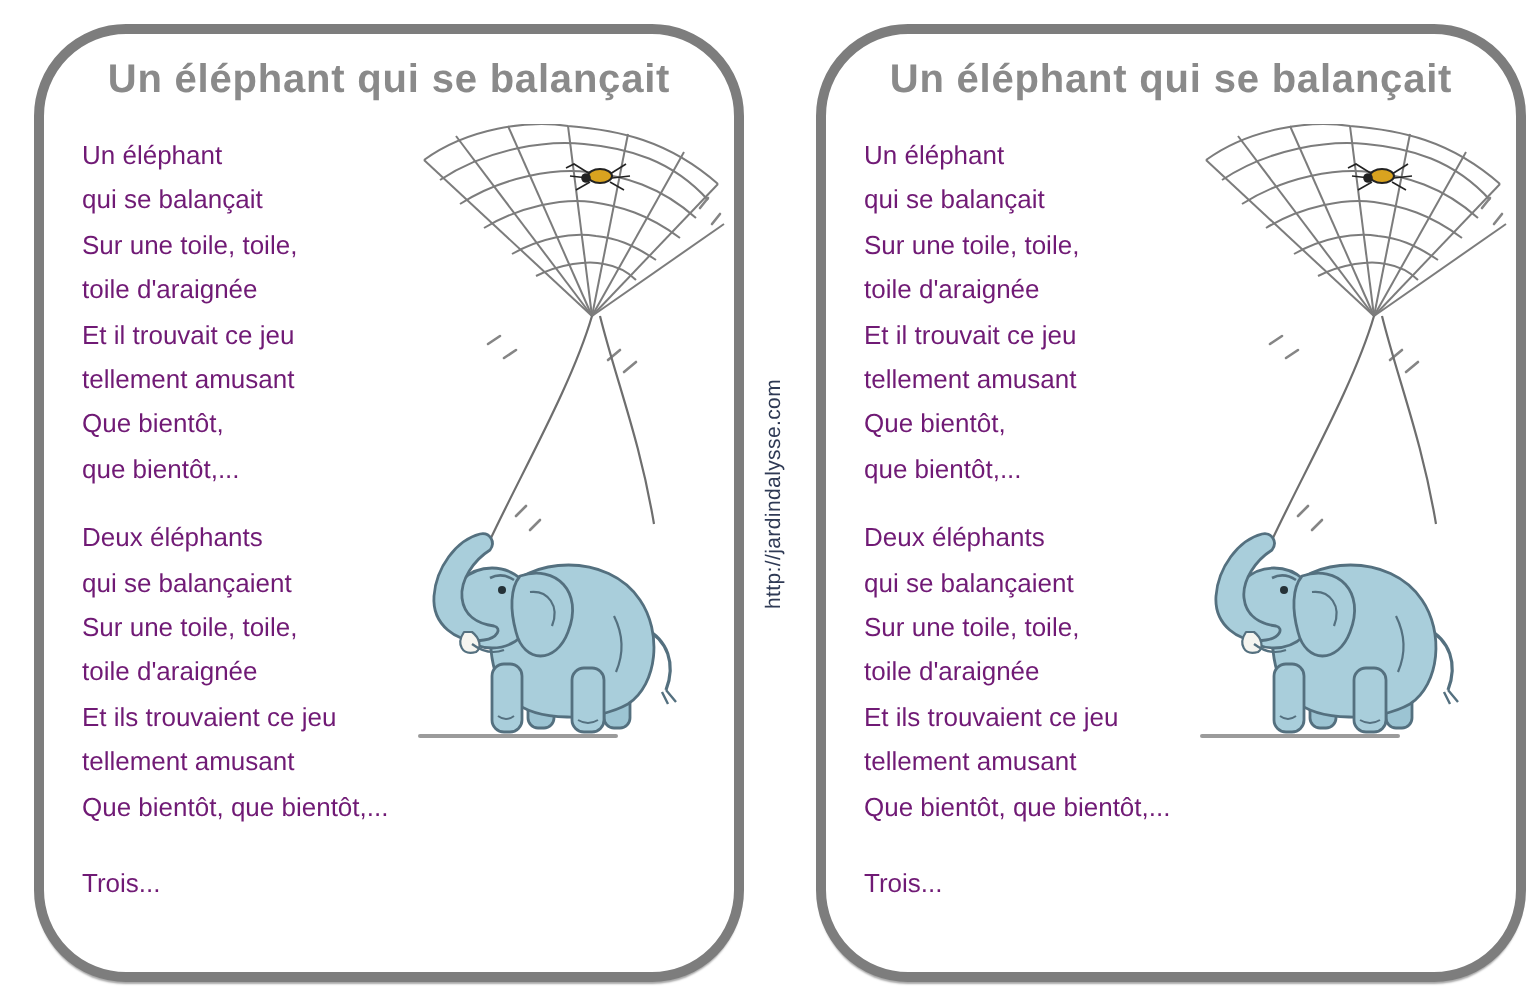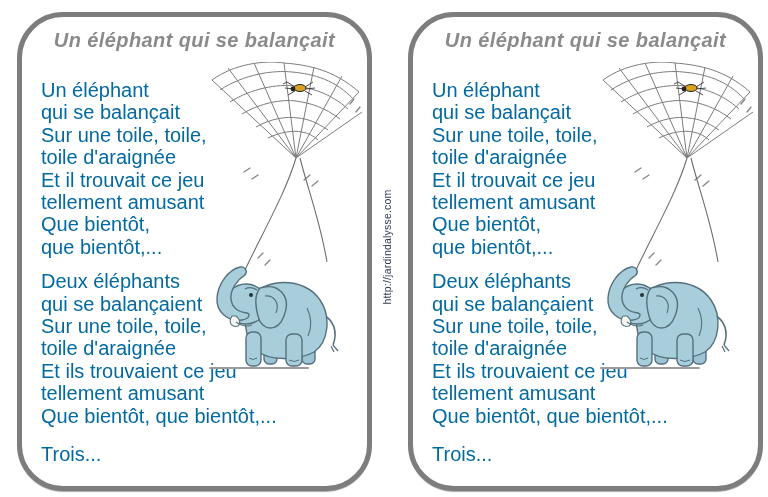--- a/index.html
+++ b/index.html
@@ -10,25 +10,25 @@
   .card{
     position:absolute;top:12px;width:355px;height:479px;
     background:#ffffff;border:5px solid #7d7d7d;border-radius:46px;
     box-sizing:border-box;
     box-shadow:0 2px 1px -1px rgba(0,0,0,.35), inset 0 1px 0 rgba(255,255,255,.35);
   }
   .card.left{left:17px;}
   .card.right{left:408px;}
   .card-title{
     margin-top:12px;text-align:center;
-    font-size:20px;font-weight:bold;letter-spacing:.4px;color:#8a8a8a;font-style:italic;
+    font-size:20px;font-weight:bold;letter-spacing:.4px;color:#8a8a8a;
   }
   .lyrics{
-    position:absolute;left:19px;top:62px;width:240px;
-    font-size:20px;line-height:22.4px;color:#0369a1;
+    position:absolute;left:19px;top:50px;width:240px;
+    font-size:13px;line-height:22.4px;color:#701a75;
   }
   .stanza{margin:0 0 12px 0;}
   .closing{margin-top:16px;}
   .illustration{
     position:absolute;right:3px;top:45px;width:160px;height:330px;
   }
   .watermark{
     position:absolute;left:387px;top:247px;
     transform:translate(-50%,-50%) rotate(-90deg);
     transform-origin:center;

